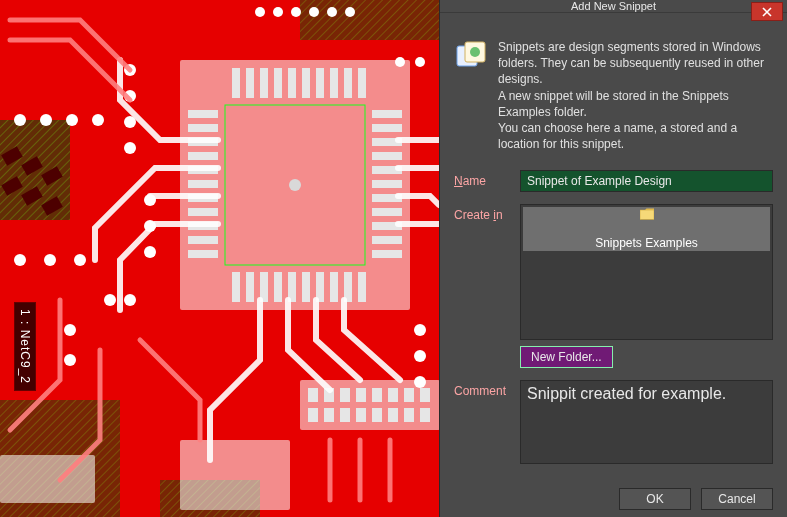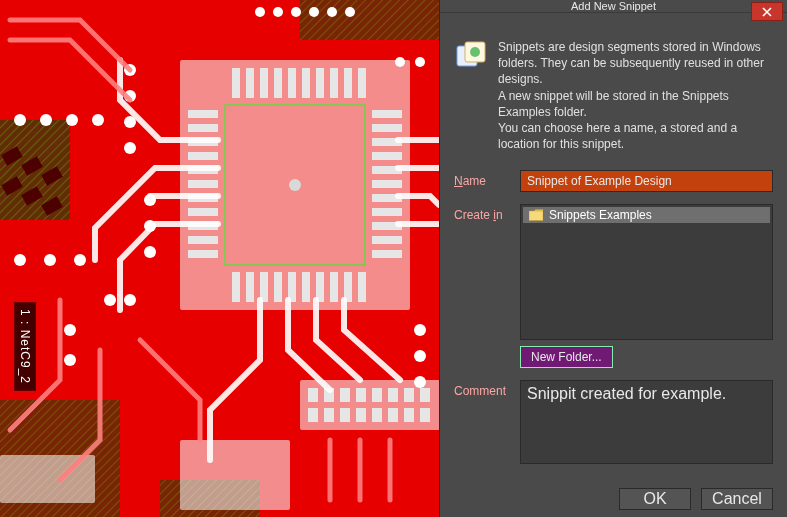--- a/index.html
+++ b/index.html
@@ -22,32 +22,32 @@
 .intro-row { display:flex; gap:10px; margin-bottom:18px;margin-top:12px; }
 .intro-icon { width:34px; height:34px; flex:none; display:flex; align-items:center; justify-content:center;}
 .intro-text { font-size: 12px; line-height: 1.35; color:#e0e0e0;}
 .intro-text p { margin-bottom: 0px; }
 
 .form-row { display:flex; align-items:flex-start; gap:10px; margin-bottom:12px; }
 .form-label { width:56px; padding-top:4px; color:#fca5a5; font-size:12px;}
 .form-label .ul { text-decoration: underline; }
 .form-field { flex:1; }
 
-.text-input { width:100%; height:22px; background:#c2410c; border:1px solid #2a2a2a; color:#e8e8e8; padding:0 6px; font-size:12px; outline:none;}
+.text-input { width:100%; height:22px; background:#14532d; border:1px solid #2a2a2a; color:#e8e8e8; padding:0 6px; font-size:12px; outline:none;}
 
 .tree-box { width:100%; height:136px; background:#3c3c3c; border:1px solid #2a2a2a; padding:2px; overflow:auto;}
-.tree-item { display:flex; align-items:center; gap:6px; padding:1px 6px; background:#6f6f6f; color:#fff; font-size:12px;}
+.tree-item { display:flex; align-items:center; gap:16px; padding:1px 6px; background:#6f6f6f; color:#fff; font-size:12px;flex-direction:column;}
 .folder-icon { width:14px; height:12px;}
 
 .new-folder-btn { height:22px; padding:0 10px; background:#701a75; border:1px solid #86efac; color:#e8e8e8; font-size:12px; cursor:pointer; margin-top:6px;}
 
 .textarea { width:100%; height:84px; background:#3c3c3c; border:1px solid #2a2a2a; color:#e8e8e8; padding:4px 6px; font-size:16px; resize:none; outline:none; font-family:inherit;}
 
 .button-row { display:flex; justify-content:flex-end; gap:10px; padding:10px 14px 12px 14px; border-top:1px solid #3a3a3a00;}
-.dlg-btn { width:72px; height:22px; background:#545454; border:1px solid #2a2a2a; color:#e8e8e8; font-size:16px; cursor:pointer;}
+.dlg-btn { width:72px; height:22px; background:#545454; border:1px solid #2a2a2a; color:#e8e8e8; font-size:12px; cursor:pointer;}
 </style>
 </head>
 <body>
 
 <div class="root">
 
   <div class="pcb">
     <svg width="439" height="517" viewBox="0 0 439 517">
 
       <rect x="0" y="0" width="439" height="517" fill="#e60000"></rect>

